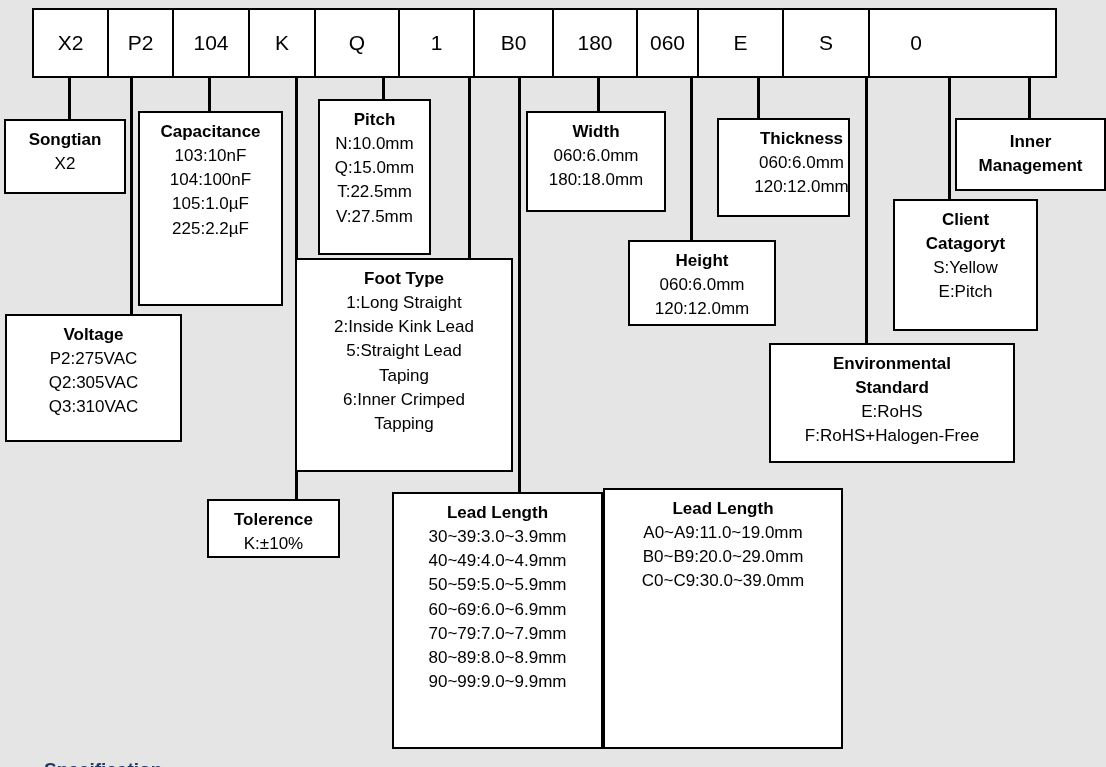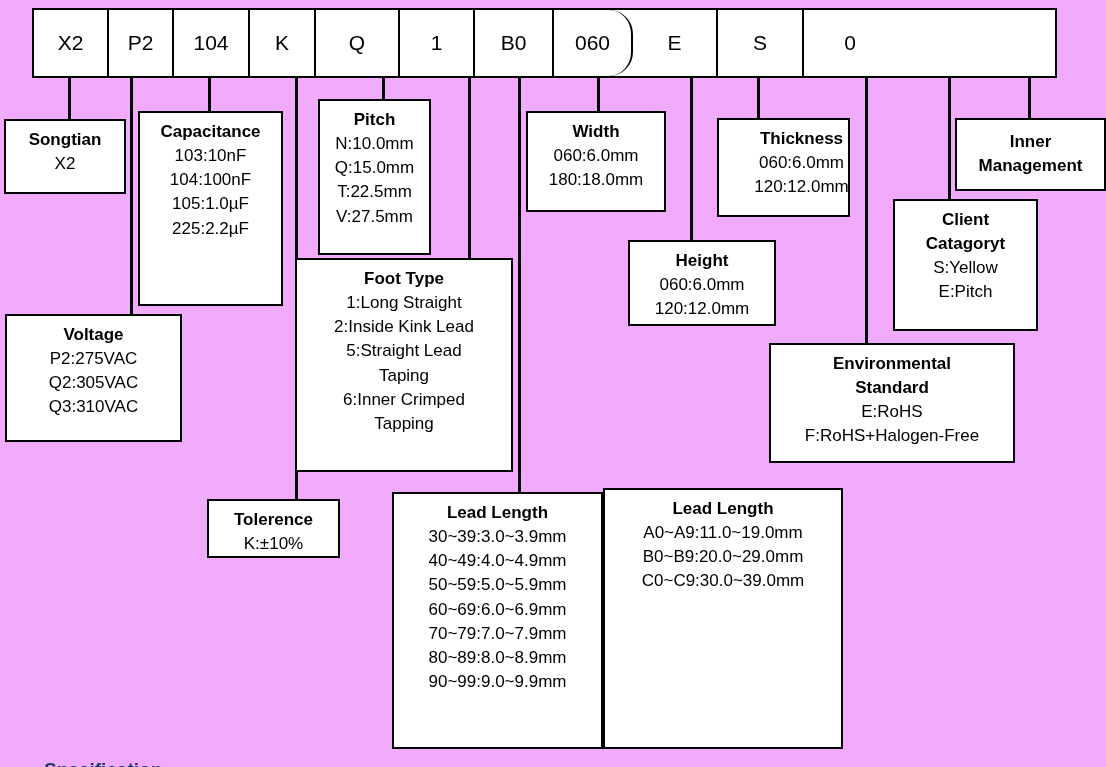--- a/index.html
+++ b/index.html
@@ -4,21 +4,21 @@
 <style>
   html,body{margin:0;padding:0;background:#ffffff;}
   body{
     font-family:"Liberation Sans","DejaVu Sans",sans-serif;
     -webkit-font-smoothing:antialiased;
   }
   #stage{
     position:relative;
     width:1106px;
     height:767px;
-    background:#f0abfc;
+    background:#e5e5e5;
     overflow:hidden;
   }
 
   
   .code-row{
     position:absolute;
     display:flex;
     border:2px solid #000;
     box-sizing:border-box;
     background:#fff;
@@ -88,21 +88,22 @@
 <div id="stage">
 
   <div class="code-row" style="left:32px; top:8px; width:1025px; height:70px;">
     <div class="code-cell" style="width:75px;">X2</div>
     <div class="code-cell" style="width:65px;">P2</div>
     <div class="code-cell" style="width:76px;">104</div>
     <div class="code-cell" style="width:66px;">K</div>
     <div class="code-cell" style="width:84px;">Q</div>
     <div class="code-cell" style="width:75px;">1</div>
     <div class="code-cell" style="width:79px;">B0</div>
-    <div class="code-cell" style="width:79px;border-radius:24px;">060</div>
+    <div class="code-cell" style="width:84px;">180</div>
+    <div class="code-cell" style="width:61px;">060</div>
     <div class="code-cell" style="width:85px;">E</div>
     <div class="code-cell" style="width:86px;">S</div>
     <div class="code-cell" style="width:92px;">0</div>
   </div>
 
   <div class="vline" style="left:68px;  top:78px; height:42px;"></div>
   <div class="vline" style="left:130px; top:78px; height:237px;"></div>
   <div class="vline" style="left:208px; top:78px; height:33px;"></div>
   <div class="vline" style="left:295px; top:78px; height:421px;"></div>
   <div class="vline" style="left:382px; top:78px; height:22px;"></div>

